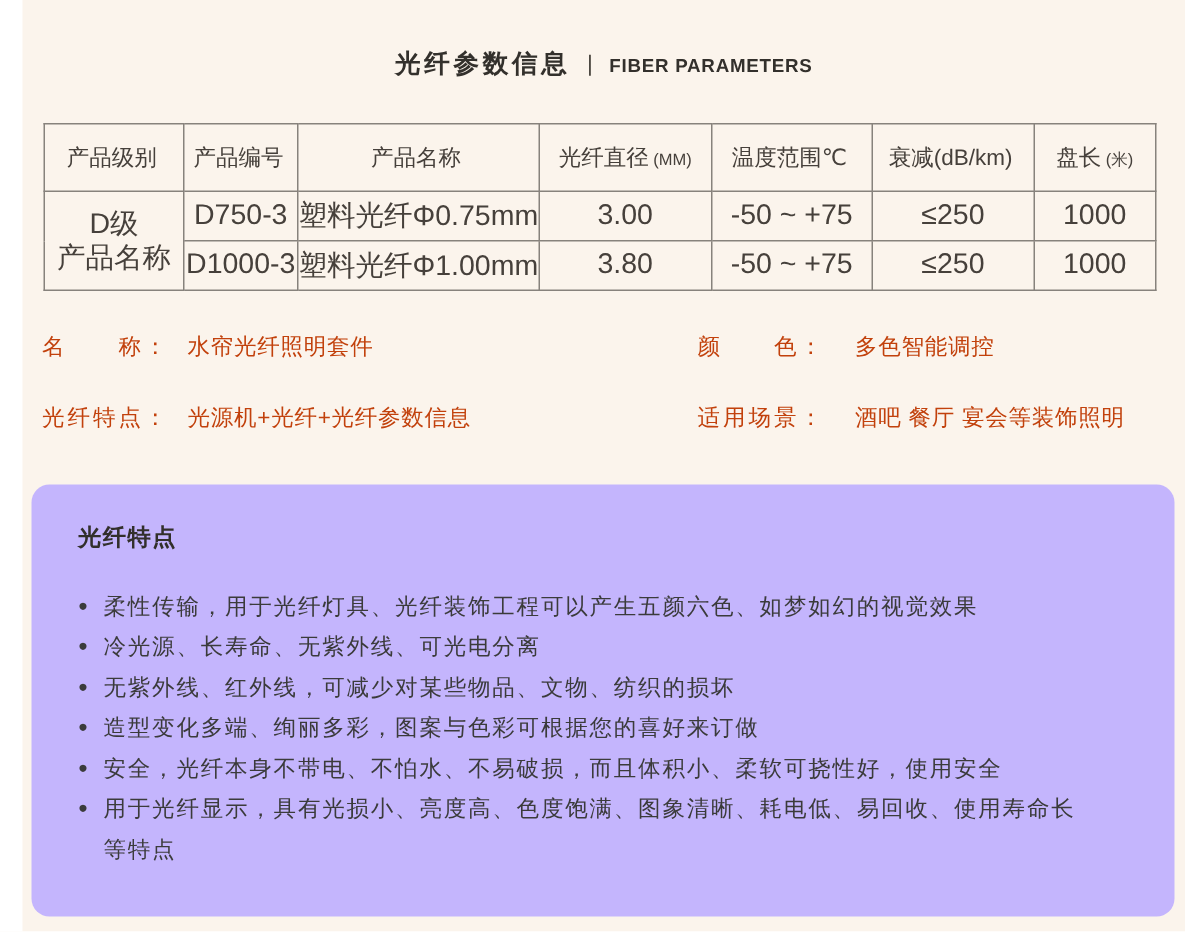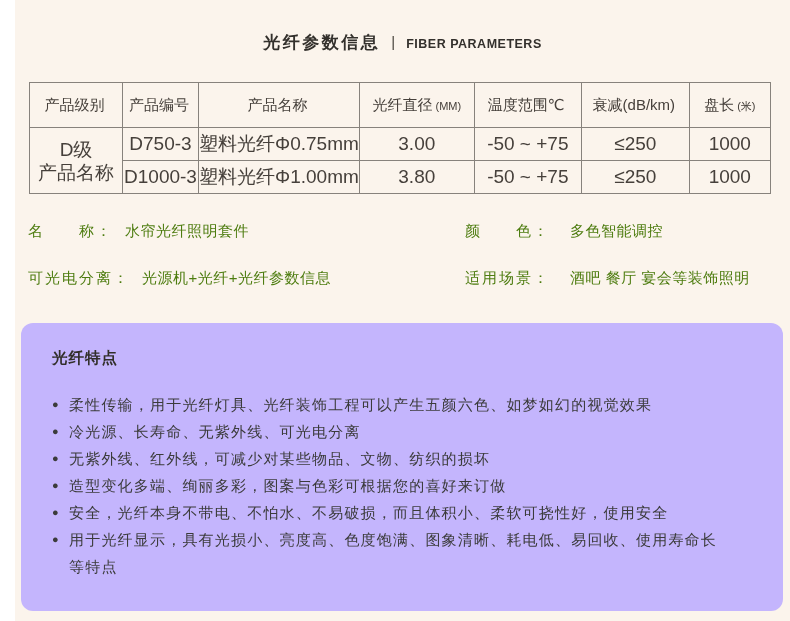--- a/index.html
+++ b/index.html
@@ -22,21 +22,21 @@
   }
   .param-table th,.param-table td{
     border:1px solid #87827c;text-align:center;vertical-align:middle;padding:0;
     font-weight:normal;overflow:hidden;white-space:nowrap;
   }
   .param-table th{height:44px;font-size:15px;}
   .param-table td{height:32px;font-size:19px;}
   .unit{font-size:11px;margin-left:3px;}
   .group-cell{font-size:15px;line-height:23px;}
   
-  .spec{position:absolute;font-size:15px;color:#4d7c0f;white-space:nowrap;}
+  .spec{position:absolute;font-size:15px;color:#c2410c;white-space:nowrap;}
   .spec-label{letter-spacing:2px;}
   .spec-value{margin-left:12px;letter-spacing:0.5px;}
   .spec-right .spec-value{margin-left:20px;text-align:center;}
   .spec-l1{left:13px;top:222px;}
   .spec-l2{left:13px;top:269px;}
   .spec-r1{left:450px;top:222px;}
   .spec-r2{left:450px;top:269px;}
   
   .features-box{
     position:absolute;left:6px;top:323px;width:762px;height:288px;
@@ -100,21 +100,21 @@
           <td>≤250</td>
           <td>1000</td>
         </tr>
       </tbody>
     </table>
 
     <div class="spec spec-l1">
       <span class="spec-label">名　　称：</span><span class="spec-value">水帘光纤照明套件</span>
     </div>
     <div class="spec spec-l2">
-      <span class="spec-label">可光电分离：</span><span class="spec-value">光源机+光纤+光纤参数信息</span>
+      <span class="spec-label">光纤特点：</span><span class="spec-value">光源机+光纤+光纤参数信息</span>
     </div>
     <div class="spec spec-right spec-r1">
       <span class="spec-label">颜　　色：</span><span class="spec-value">多色智能调控</span>
     </div>
     <div class="spec spec-right spec-r2">
       <span class="spec-label">适用场景：</span><span class="spec-value">酒吧 餐厅 宴会等装饰照明</span>
     </div>
 
     <div class="features-box">
       <div class="features-title">光纤特点</div>

